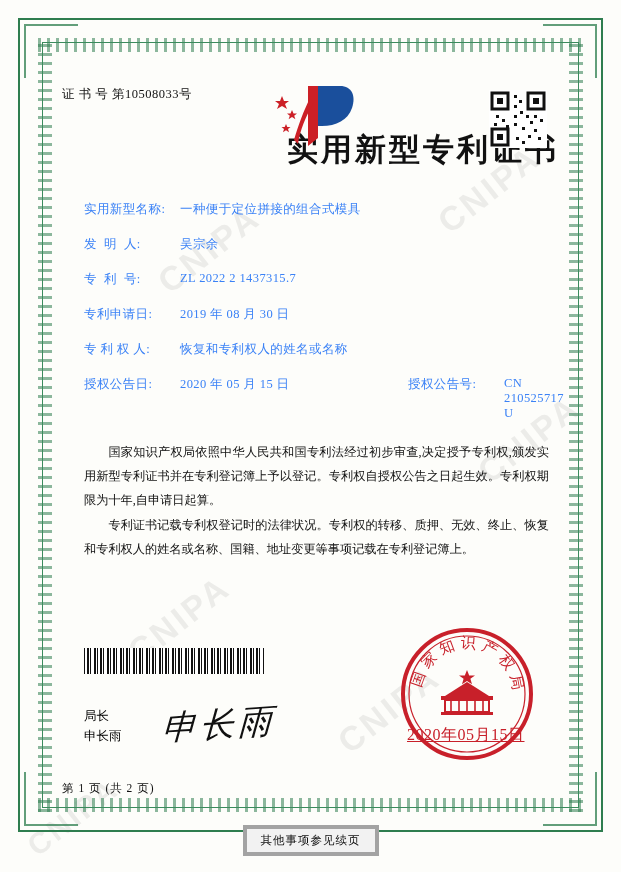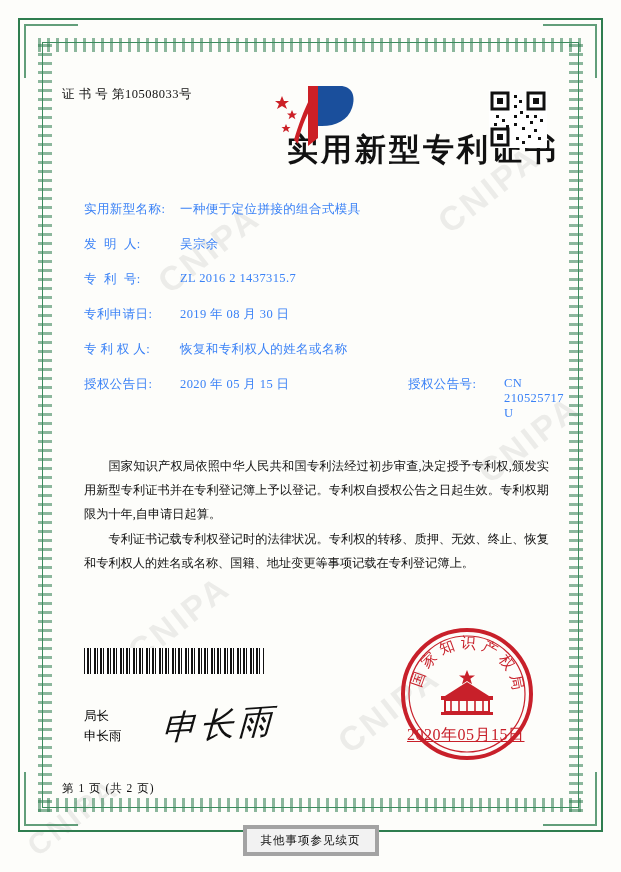--- a/index.html
+++ b/index.html
@@ -163,21 +163,21 @@
     width: 228px;
   }
   .field .lbl2 {
     width: 96px;
     flex: 0 0 96px;
     white-space: pre;
   }
   .field .val2 { flex: 1 1 auto; }
 
   .paras {
-    margin-top: 34px;
+    margin-top: 20px;
     padding-left: 22px;
     padding-right: 10px;
   }
   .para {
     font-size: 12.2px;
     line-height: 1.95;
     color: #111;
     text-align: justify;
     text-indent: 2em;
     margin: 0 0 2px 0;
@@ -335,21 +335,21 @@
       <div class="field">
         <span class="lbl">实用新型名称:</span>
         <span class="val">一种便于定位拼接的组合式模具</span>
       </div>
       <div class="field">
         <span class="lbl">发  明  人:</span>
         <span class="val">吴宗余</span>
       </div>
       <div class="field">
         <span class="lbl">专  利  号:</span>
-        <span class="val">ZL 2016 2 1437315.7</span>
+        <span class="val">ZL 2022 2 1437315.7</span>
       </div>
       <div class="field">
         <span class="lbl">专利申请日:</span>
         <span class="val">2019 年 08 月 30 日</span>
       </div>
       <div class="field">
         <span class="lbl">专 利 权 人:</span>
         <span class="val">恢复和专利权人的姓名或名称</span>
       </div>
       <div class="field two-col">

